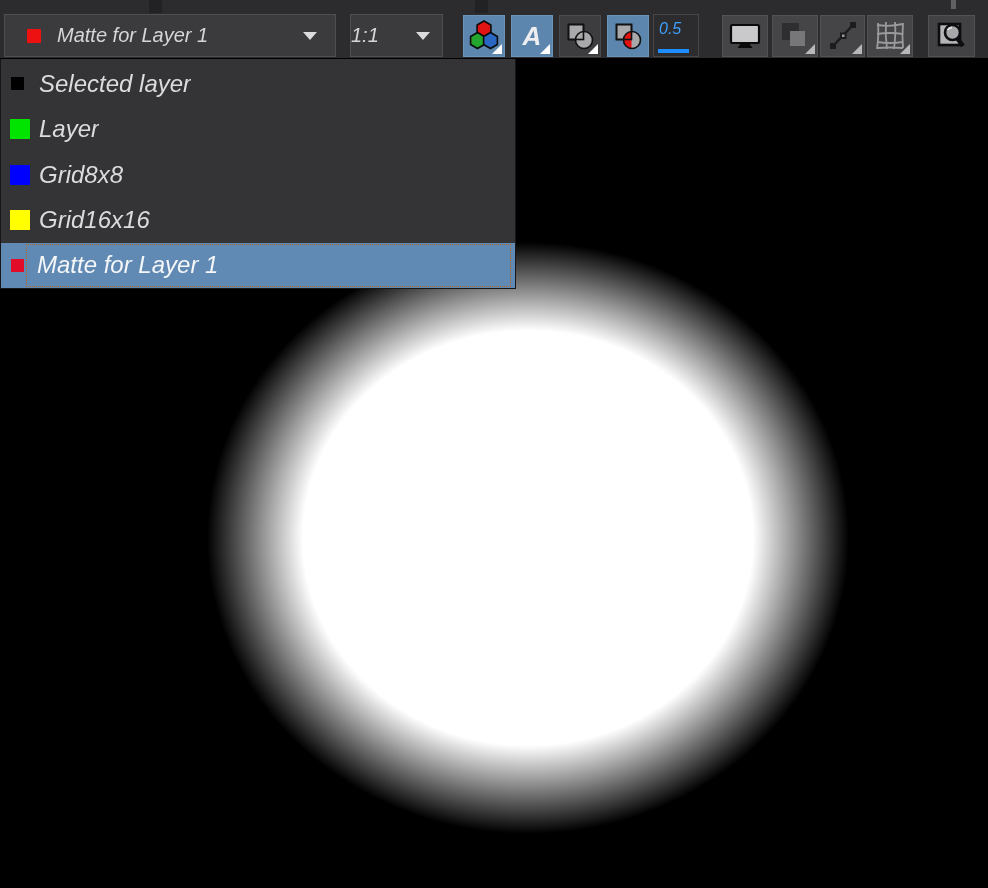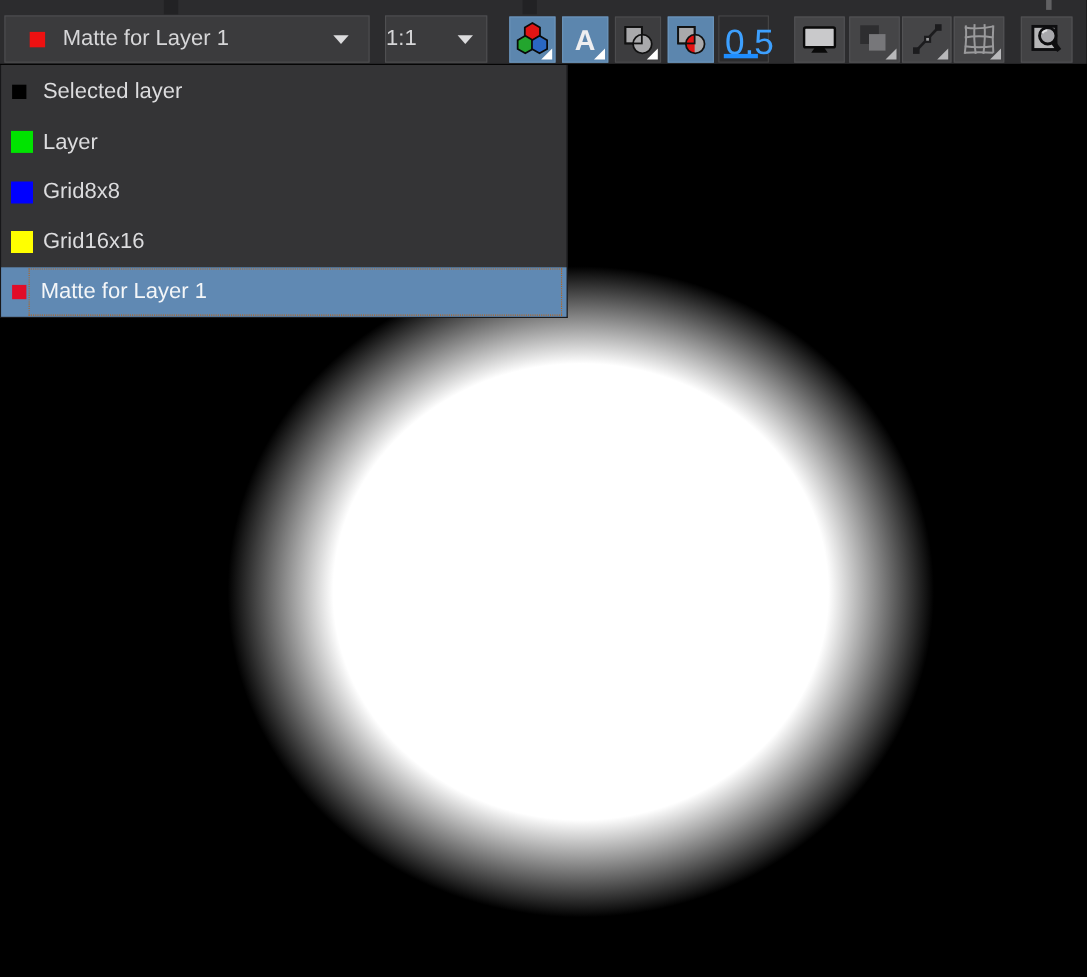--- a/index.html
+++ b/index.html
@@ -1,18 +1,18 @@
 <!DOCTYPE html>
 <html><head>
 <meta charset="utf-8">
 <style>
   * { margin:0; padding:0; box-sizing:border-box; }
   html,body { width:988px; height:888px; background:#000; overflow:hidden;
               font-family:"Liberation Sans","DejaVu Sans",sans-serif; }
-  .stage { position:relative; width:988px; height:888px; }
+  .stage { position:relative; width:988px; height:888px;font-style:italic; }
 
   
   .viewport { position:absolute; left:0; top:58px; width:988px; height:830px;
               background-color:#000; }
   .matte-blob { position:absolute; inset:0;
         background:radial-gradient(ellipse 331px 305px at 528px 480px,
                    #ffffff 0%, #ffffff 68%, #000000 97%); }
 
   
   .toolbar { position:absolute; left:0; top:0; width:988px; height:58px;
@@ -52,36 +52,36 @@
 
   .alpha-glyph { color:#eeeef0; font-size:26px; font-weight:600; line-height:1; }
 
   .corner { position:absolute; right:2px; bottom:2px; width:0; height:0;
             border-style:solid; border-width:0 0 10px 10px;
             border-color:transparent transparent #ffffff transparent; }
   .corner.gray { border-color:transparent transparent #b8b8ba transparent; }
 
   .val-box { position:absolute; left:653px; top:14px; width:46px; height:43px;
              background:#2c2c2e; border:1px solid #474749; }
-  .val-text { position:absolute; left:5px; top:5px; font-size:32px; color:#3da0ff; }
+  .val-text { position:absolute; left:5px; top:5px; font-size:16px; color:#3da0ff; }
   .val-underline { position:absolute; left:4px; bottom:3px; width:31px; height:4px;
                    background:#1e8dff; }
 
   
   .layer-menu { position:absolute; left:0; top:59px; width:516px; height:230px;
                 background:#343436; border:1px solid #171719; border-top:none;
                 display:flex; flex-direction:column; padding-top:2px; }
   .menu-row { position:relative; flex:1; display:flex; align-items:center; }
   .menu-row.selected { background:#6089b3; }
   .focus-outline { position:absolute; left:25px; right:4px; top:1px; bottom:1px;
                    border:1px dotted #b4641e; pointer-events:none; }
   .swatch { position:absolute; }
   .sw-large { left:9px;  width:20px; height:20px; }
   .sw-small { left:10px; width:13px; height:13px; }
-  .menu-label { margin-left:38px; font-size:20px; color:#dcdcde; white-space:nowrap;
+  .menu-label { margin-left:38px; font-size:24px; color:#dcdcde; white-space:nowrap;
                 overflow:hidden; }
   .menu-row.selected .menu-label { color:#f4f6f8; margin-left:36px; }
 
   .icon-svg { display:block; }
 </style>
 </head>
 <body>
 
 <div class="stage">
 

